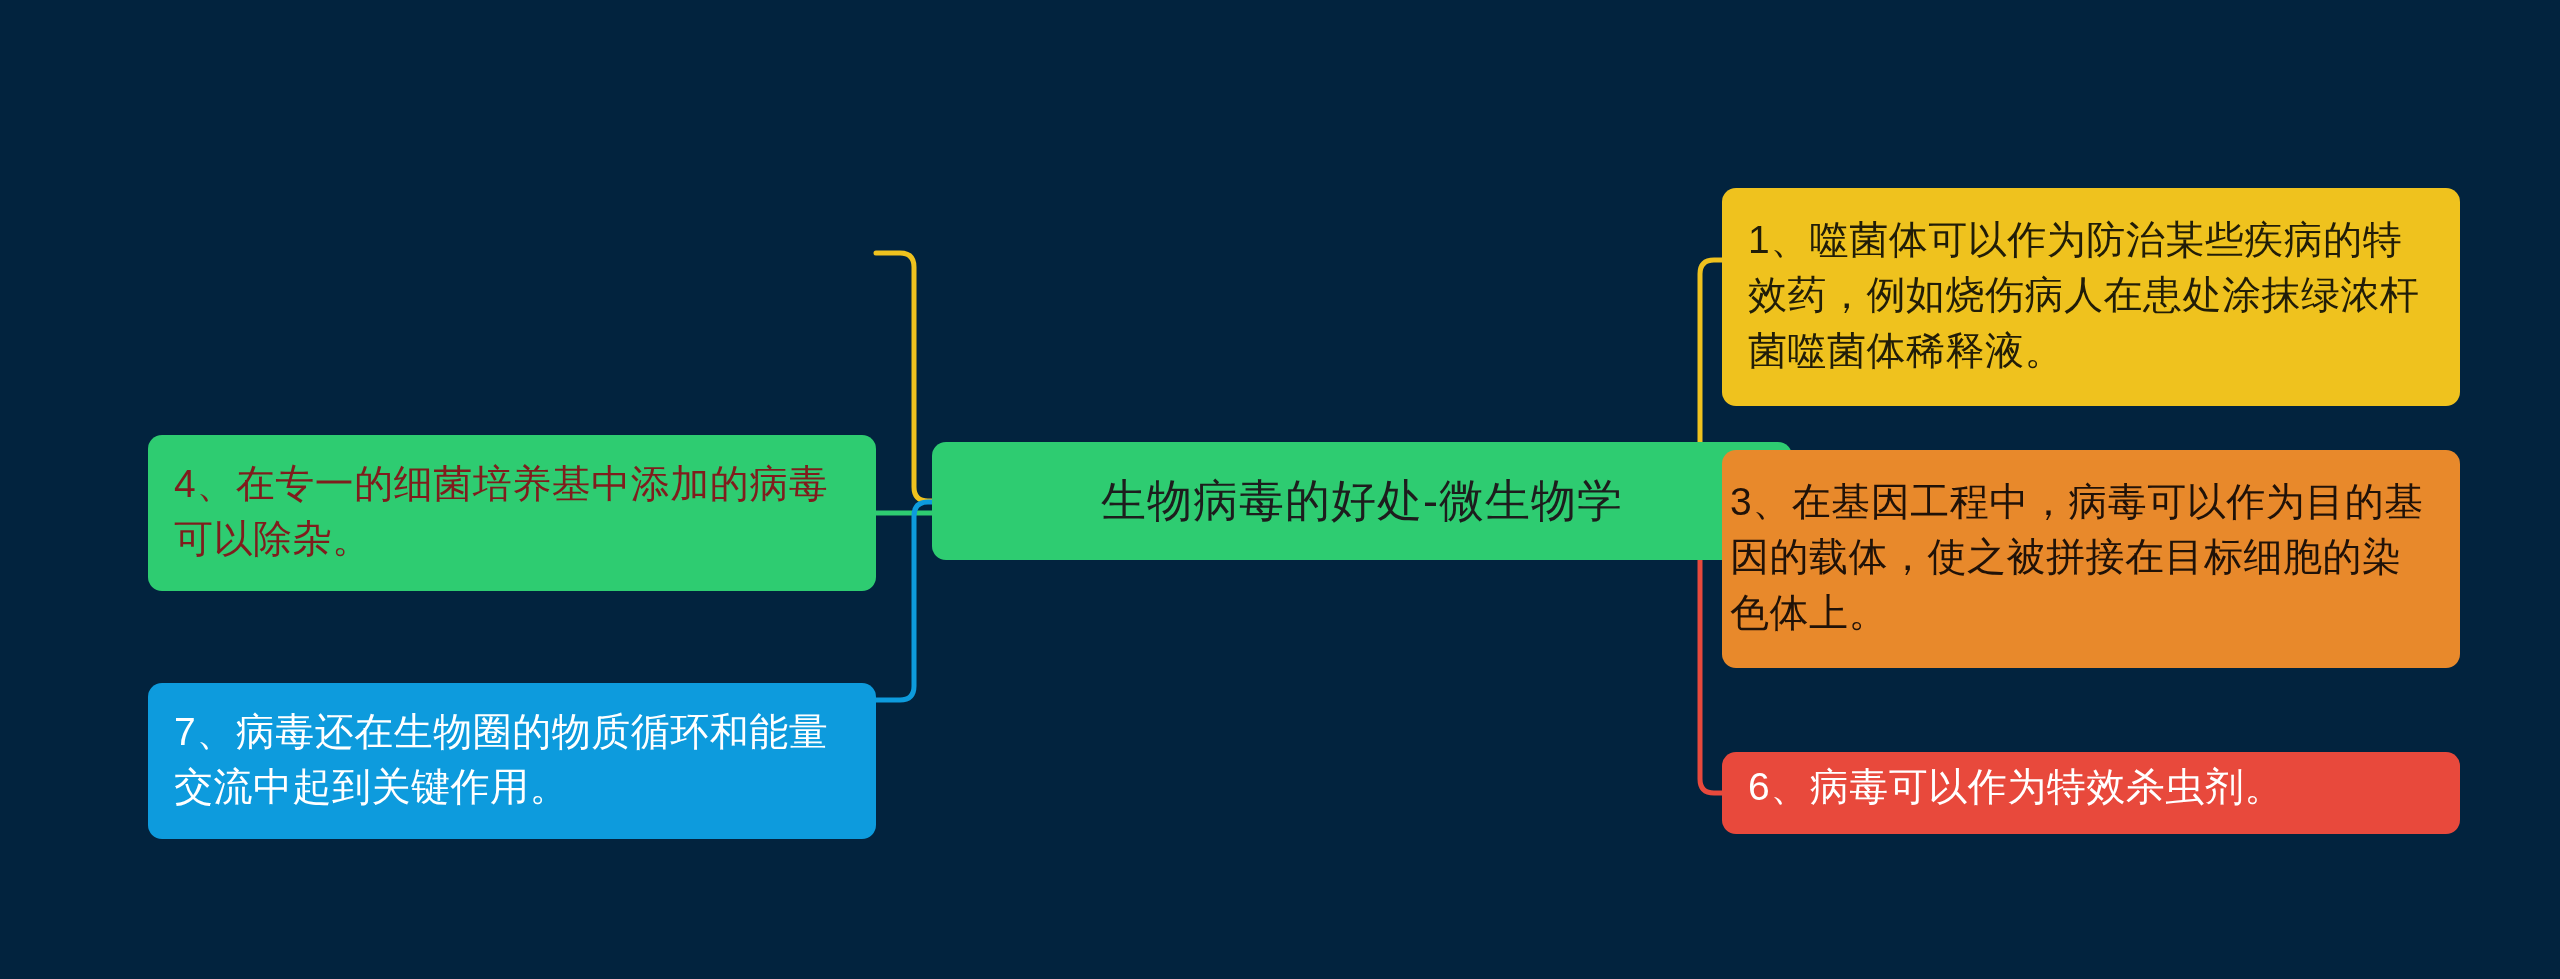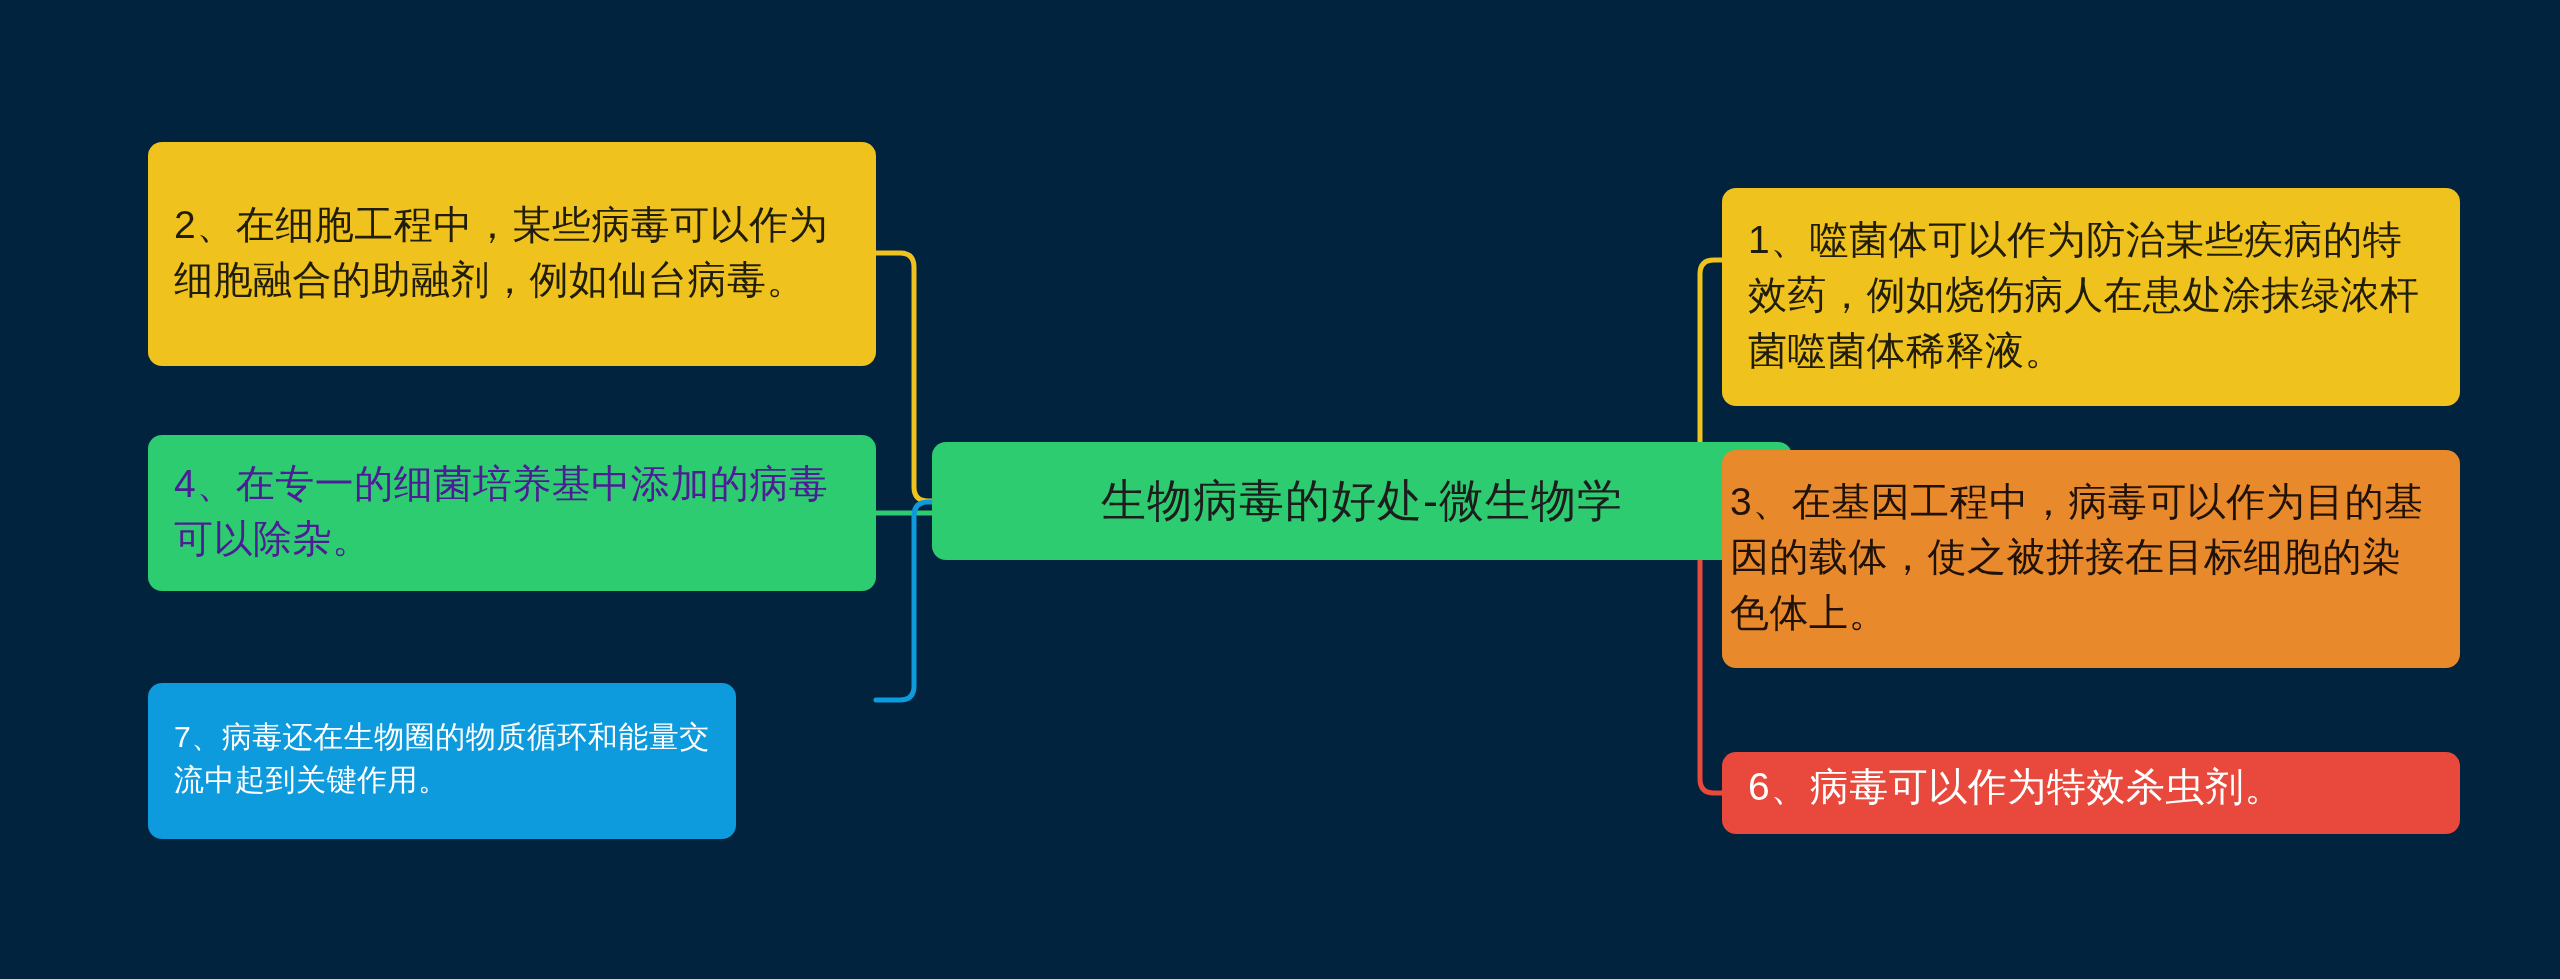--- a/index.html
+++ b/index.html
@@ -79,32 +79,32 @@
     color: #211d08;
     font-size: 39px;
   }
 
   #node-left-4 {
     left: 148px;
     top: 435px;
     width: 728px;
     height: 156px;
     background: #2ecc71;
-    color: #4c1d95;
+    color: #7f1d1d;
     font-size: 39px;
   }
 
   #node-left-7 {
     left: 148px;
     top: 683px;
-    width: 588px;
+    width: 728px;
     height: 156px;
     background: #0d9bdd;
     color: #ffffff;
-    font-size: 30px;
+    font-size: 39px;
     align-items: center;
   }
 
   
   #node-right-1 {
     left: 1722px;
     top: 152px;
     width: 738px;
     height: 218px;
     background: #efc21e;
@@ -160,23 +160,20 @@
 
     <path class="conn" stroke="#e8892b" d="M 1660 508 L 1686 508 Q 1700 508 1700 522 L 1700 518 Q 1700 532 1714 532 L 1722 532"></path>
 
     <path class="conn" stroke="#e8493c" d="M 1660 505 L 1686 505 Q 1700 505 1700 519 L 1700 779 Q 1700 793 1714 793 L 1722 793"></path>
   </svg>
 
   <div class="node" id="node-center">
     <span class="node-text">生物病毒的好处-微生物学</span>
   </div>
 
-  <div class="node" id="node-left-2">
-    <span class="node-text">2、在细胞工程中，某些病毒可以作为细胞融合的助融剂，例如仙台病毒。</span>
-  </div>
 
   <div class="node" id="node-left-4">
     <span class="node-text">4、在专一的细菌培养基中添加的病毒可以除杂。</span>
   </div>
 
   <div class="node" id="node-left-7">
     <span class="node-text">7、病毒还在生物圈的物质循环和能量交流中起到关键作用。</span>
   </div>
 
   <div class="node" id="node-right-1">

